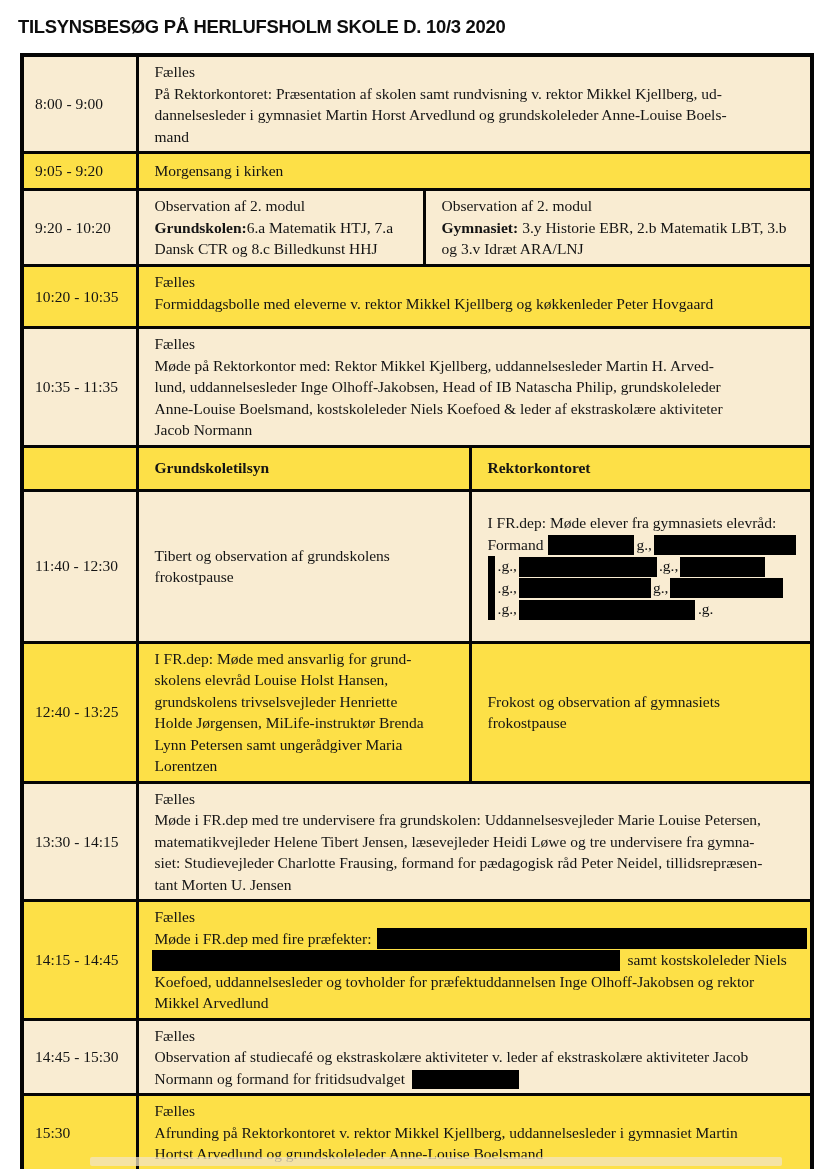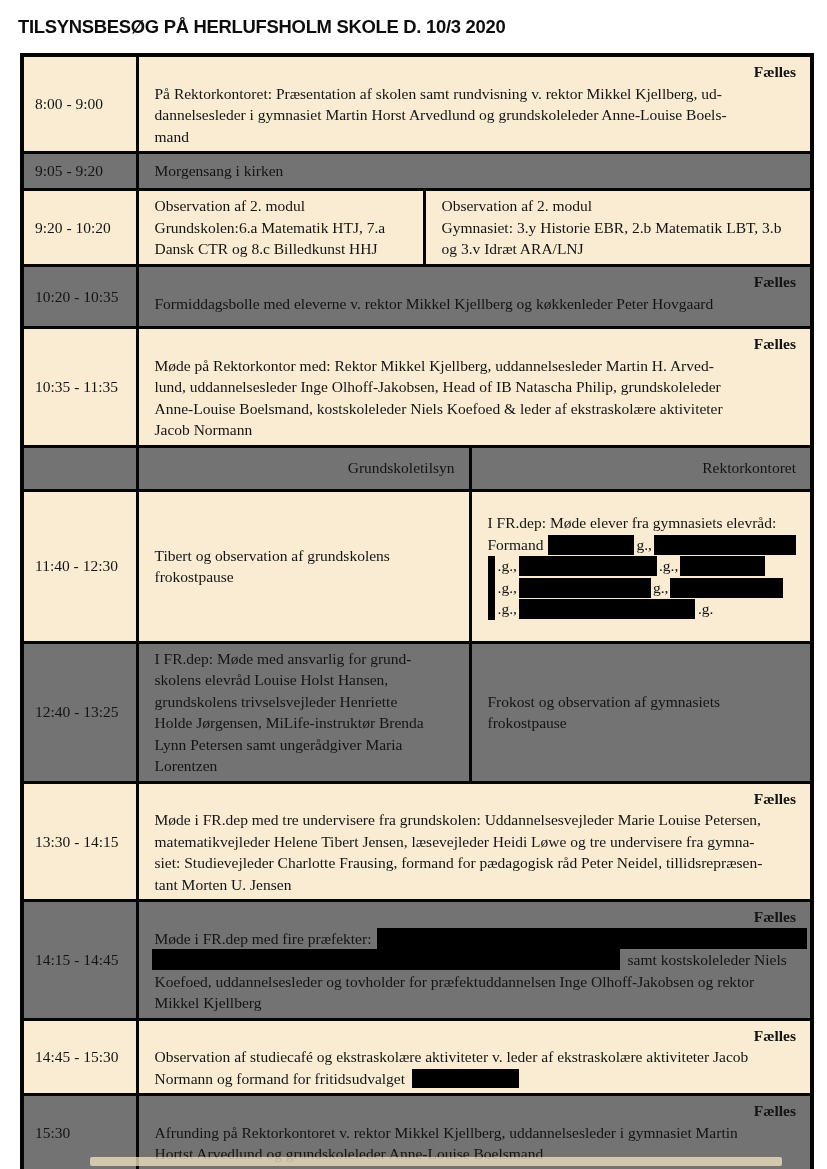--- a/index.html
+++ b/index.html
@@ -12,29 +12,29 @@
     font-family:"Liberation Sans", sans-serif;font-weight:700;font-size:19px;
     letter-spacing:-0.3px;color:#0d0d0d;transform:scaleX(0.97);transform-origin:left;
   }
   table.sched{
     position:absolute;left:20px;top:53px;width:790px;
     table-layout:fixed;border-collapse:collapse;border:4px solid #050505;
     font-size:15.5px;line-height:21.5px;
   }
   td{border:3px solid #050505;vertical-align:top;padding:0;overflow:hidden;}
   tr.cream td{background:#f9ecd2;}
-  tr.gold  td{background:#737373;}
+  tr.gold  td{background:#fde047;}
   td.time{padding:2px 4px 2px 11px;vertical-align:middle;}
   td.cell{padding:4px 14px 4px 16px;}
   td.vmid{vertical-align:middle;}
-  .faelles{text-align:right;font-weight:700;}
+  .faelles{text-align:left;font-weight:400;}
   .pre{white-space:pre-line;}
-  .hdr{font-weight:400;text-align:right;}
-  b{font-weight:400;margin-top:8px;}
-  .lineflex{display:flex;align-items:center;height:21.5px;white-space:nowrap;}
+  .hdr{font-weight:700;}
+  b{font-weight:700;margin-top:8px;}
+  .lineflex{display:flex;align-items:flex-end;height:21.5px;white-space:nowrap;}
   .rbar{display:inline-block;background:#000;height:20px;flex:none;}
   .grow{flex:1;}
   .redactlines{position:relative;}
   .indent{padding-left:10px;}
   .vstrip{position:absolute;left:0;top:44px;width:7px;height:64px;background:#000;}
   .scan-strip{
     position:absolute;left:90px;top:1157px;width:692px;height:9px;
     background:#f3e5c2;opacity:.75;border-radius:2px;filter:blur(.4px);
   }
 </style>
@@ -180,21 +180,21 @@
       <div class="faelles" style="padding-right:11px">Fælles</div>
       <div class="lineflex">
             <span>Møde i FR.dep med fire præfekter:</span>
             <span class="rbar grow" style="margin-left:6px;height:21px"></span>
           </div>
       <div class="lineflex">
             <span class="rbar" style="width:468px;height:21px;margin-left:-3px"></span>
             <span style="margin-left:8px">samt kostskoleleder Niels</span>
           </div>
       <div>Koefoed, uddannelsesleder og tovholder for præfektuddannelsen Inge Olhoff-Jakobsen og rektor</div>
-      <div>Mikkel Kjellberg</div>
+      <div>Mikkel Arvedlund</div>
     </td>
   </tr>
 
   <tr class="cream" style="height:74px">
     <td class="time">14:45 - 15:30</td>
     <td class="cell" colspan="3">
       <div class="faelles">Fælles</div>
       <div>Observation af studiecafé og ekstraskolære aktiviteter v. leder af ekstraskolære aktiviteter Jacob</div>
       <div class="lineflex">
             <span>Normann og formand for fritidsudvalget</span>

